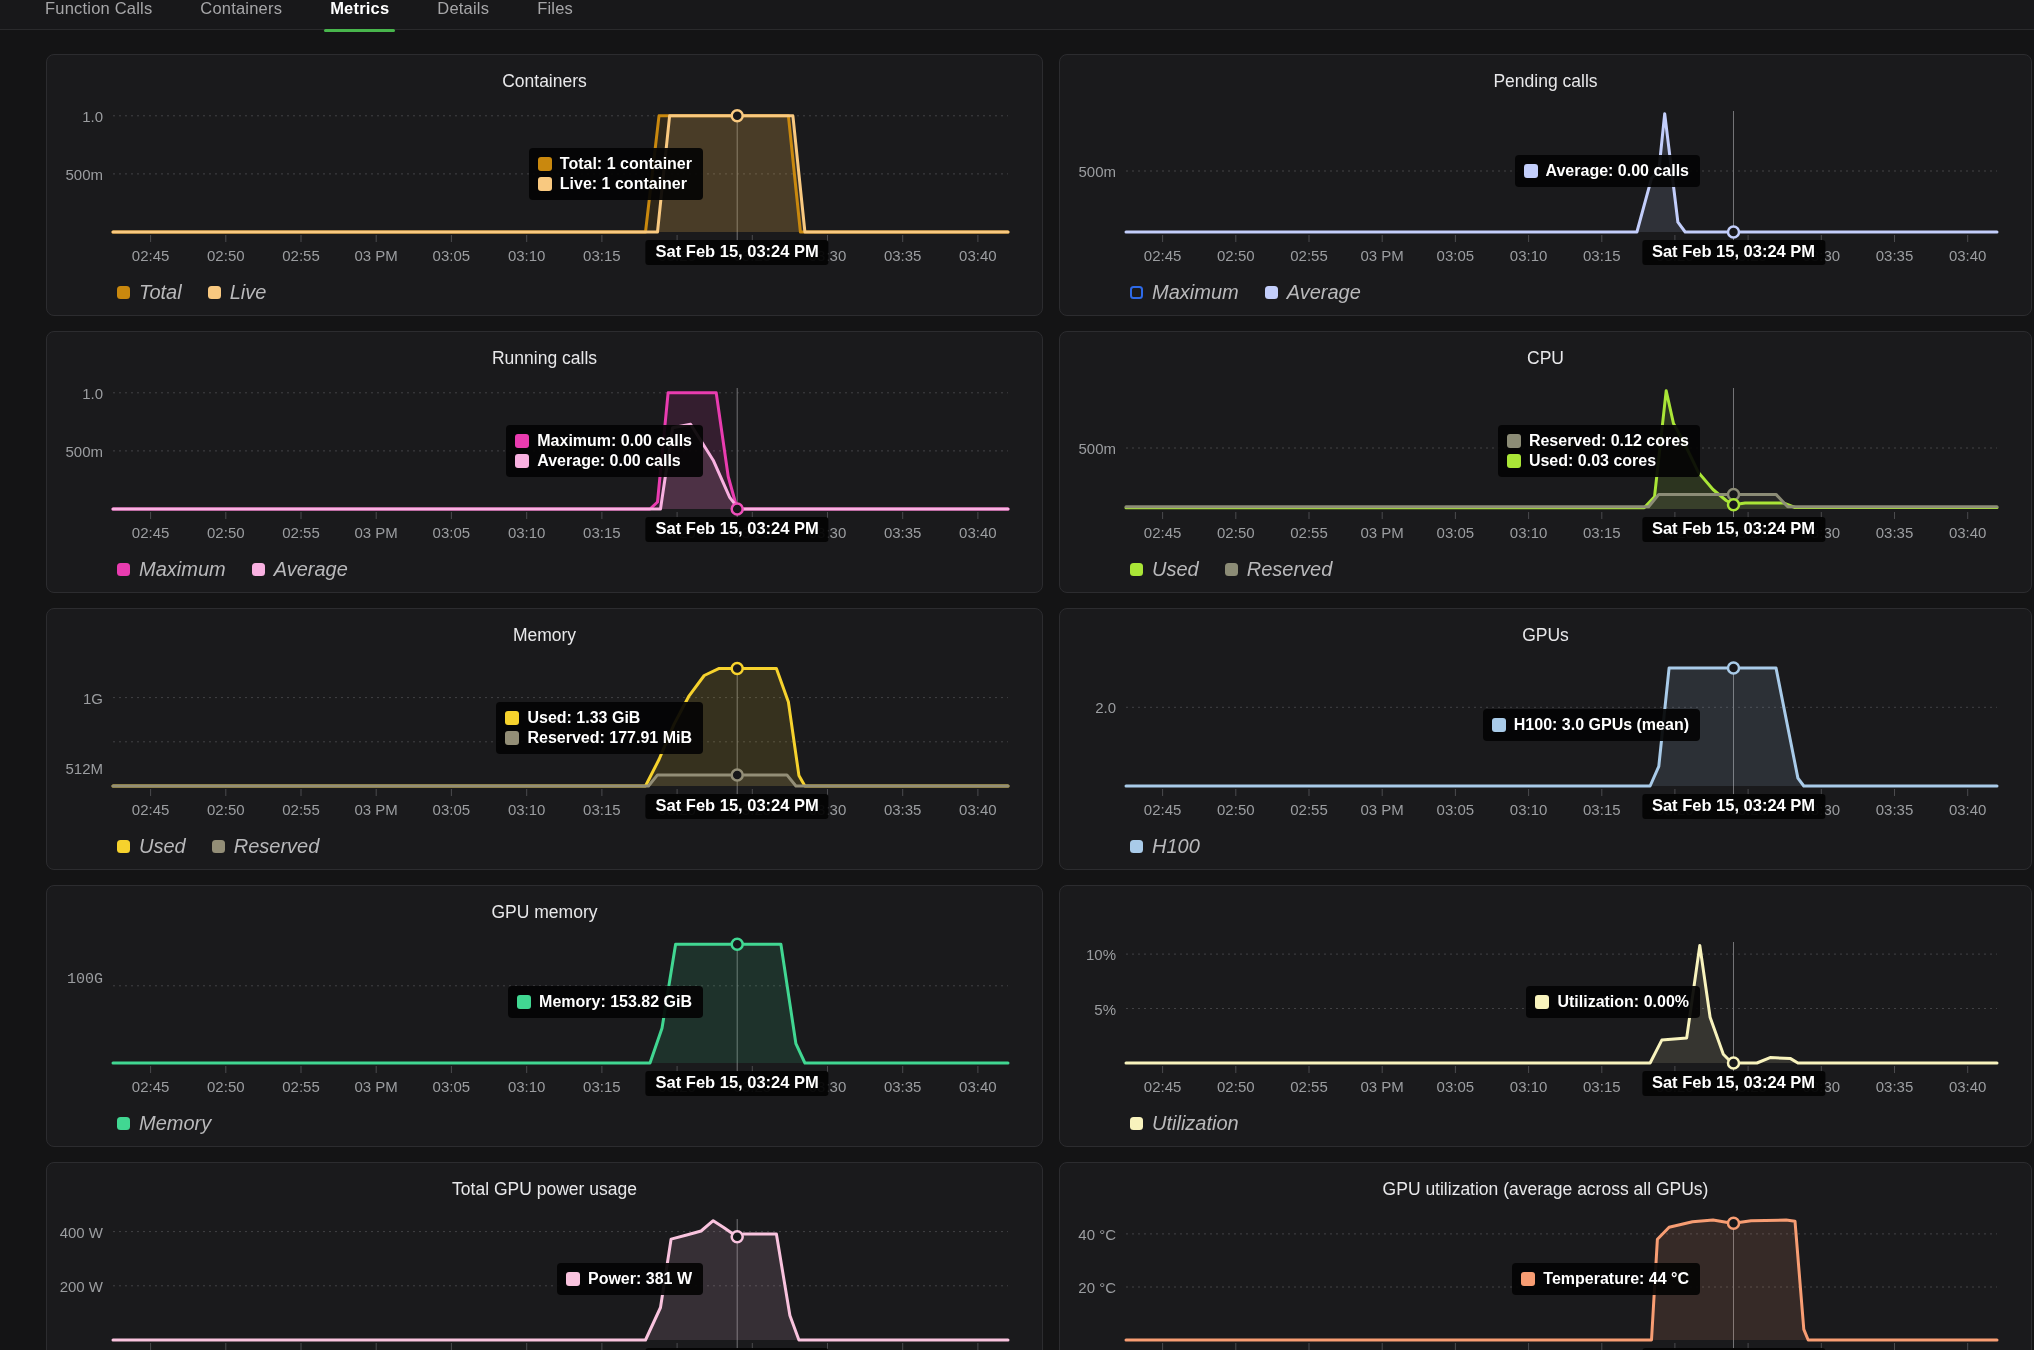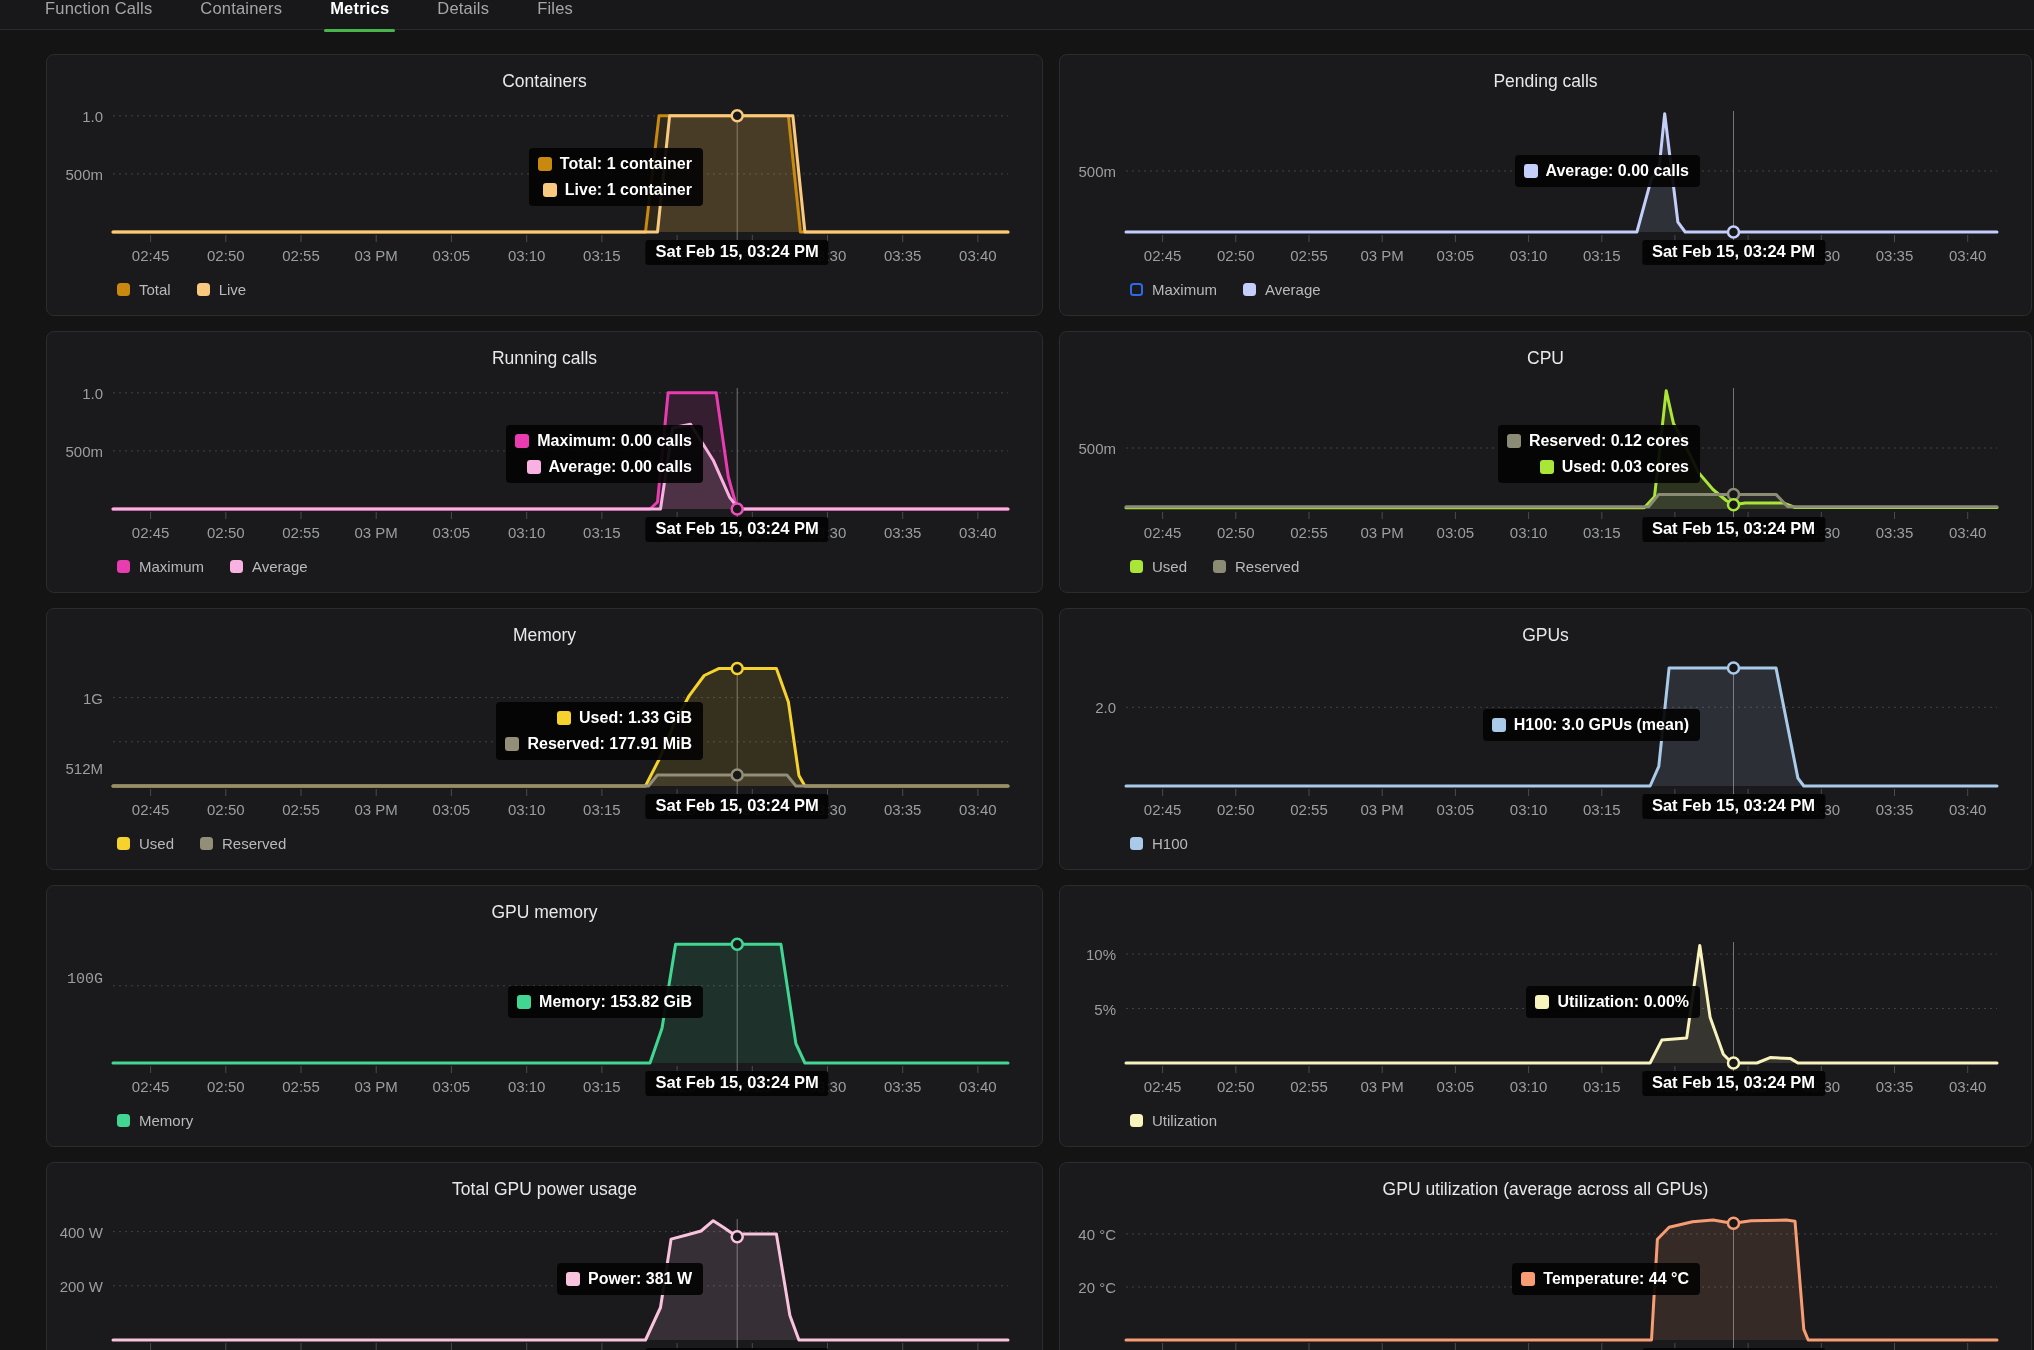--- a/index.html
+++ b/index.html
@@ -26,24 +26,24 @@
     border:1px solid #2c2c2f;border-radius:8px;box-sizing:border-box;
   }
   .card-title{position:absolute;top:16px;left:0;right:0;text-align:center;font-size:17.5px;color:#e8e8ea;}
   svg.plot{position:absolute;left:0;top:0;overflow:visible;}
   .ylabel{position:absolute;left:0;width:56px;text-align:right;font-size:15px;color:#9b9da0;transform:translateY(-50%);}
   .xlabel{position:absolute;top:192px;transform:translateX(-50%);font-size:15px;color:#9b9da0;white-space:nowrap;}
   .legend{position:absolute;left:70px;top:226px;display:flex;gap:26px;align-items:center;}
   .legend-item{display:flex;gap:9px;align-items:center;cursor:pointer;}
   .chip{width:13px;height:13px;border-radius:3.5px;flex:none;}
   .chip.outline{background:transparent !important;border:2px solid;box-sizing:border-box;}
-  .legend-label{font-size:15px;color:#b9b9bb;}
+  .legend-label{font-size:20px;color:#b9b9bb;font-style:italic;}
   .tooltip{
     position:absolute;background:rgba(4,4,4,.93);border-radius:4px;
-    padding:7px 11px 7px 9px;display:flex;flex-direction:column;gap:8px;z-index:3;align-items:flex-end;
+    padding:7px 11px 7px 9px;display:flex;flex-direction:column;gap:2px;z-index:3;
   }
   .tooltip-row{display:flex;gap:8px;align-items:center;}
   .tooltip-chip{width:14px;height:14px;border-radius:3px;flex:none;}
   .tooltip-text{font-size:16px;font-weight:700;color:#ffffff;white-space:nowrap;}
   .date-tip{
     position:absolute;top:185px;transform:translateX(-50%);
     background:rgba(4,4,4,.95);border-radius:3px;padding:2px 10px 4px;
     font-size:16.5px;font-weight:700;color:#ffffff;white-space:nowrap;z-index:4;
   }
 </style>

